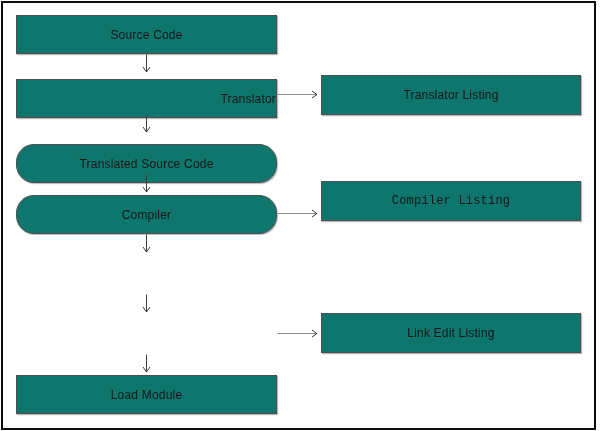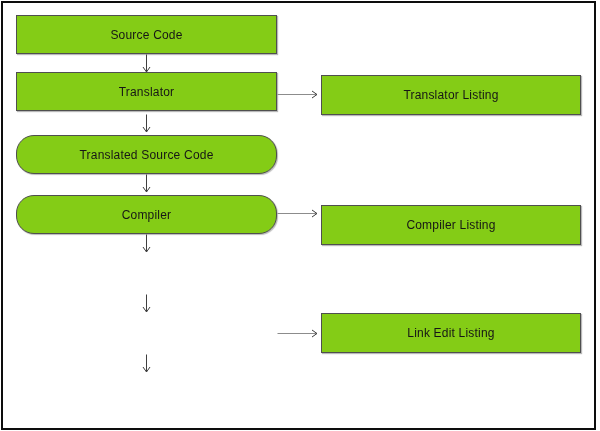--- a/index.html
+++ b/index.html
@@ -20,44 +20,44 @@
     left: 1px;
     top: 1px;
     width: 595px;
     height: 429px;
     box-sizing: border-box;
     border: 2px solid #0d0d0d;
   }
   .node {
     position: absolute;
     box-sizing: border-box;
-    background: #84cc16;
+    background: #0f766e;
     border: 1px solid #4f4f4f;
     box-shadow: 1px 1px 1px rgba(0,0,0,0.28);
     display: flex;
     align-items: center;
     justify-content: center;
   }
   .node .node-label {
     font-size: 12px;
     color: #161616;
     letter-spacing: 0.2px;
     white-space: nowrap;
   }
   .main { left: 16px;  width: 261px; height: 39px; }
   .side { left: 321px; width: 260px; height: 40px; }
   .r0 { top: 15px; }
-  .r1 { top: 72px; }
-  .r2 { top: 135px; border-radius: 18px; }
+  .r1 { top: 79px; justify-content: flex-end; }
+  .r2 { top: 144px; border-radius: 18px; }
   .r3 { top: 195px; border-radius: 18px; }
   .r4 { top: 255px; }
   .r5 { top: 315px; }
   .r6 { top: 375px; }
   .s0 { top: 75px; }
-  .s1 { top: 205px; }
+  .s1 { top: 181px; font-family: Liberation Mono, monospace; }
   .s2 { top: 313px; }
   .arrows {
     position: absolute;
     left: 0;
     top: 0;
     pointer-events: none;
   }
 </style>
 </head>
 <body>
@@ -70,20 +70,23 @@
     <span class="node-label">Source Code</span>
   </div>
   <div class="node main r1">
     <span class="node-label">Translator</span>
   </div>
   <div class="node main r2">
     <span class="node-label">Translated Source Code</span>
   </div>
   <div class="node main r3">
     <span class="node-label">Compiler</span>
+  </div>
+  <div class="node main r6">
+    <span class="node-label">Load Module</span>
   </div>
 
   <div class="node side s0">
     <span class="node-label">Translator Listing</span>
   </div>
   <div class="node side s1">
     <span class="node-label">Compiler Listing</span>
   </div>
   <div class="node side s2">
     <span class="node-label">Link Edit Listing</span>

